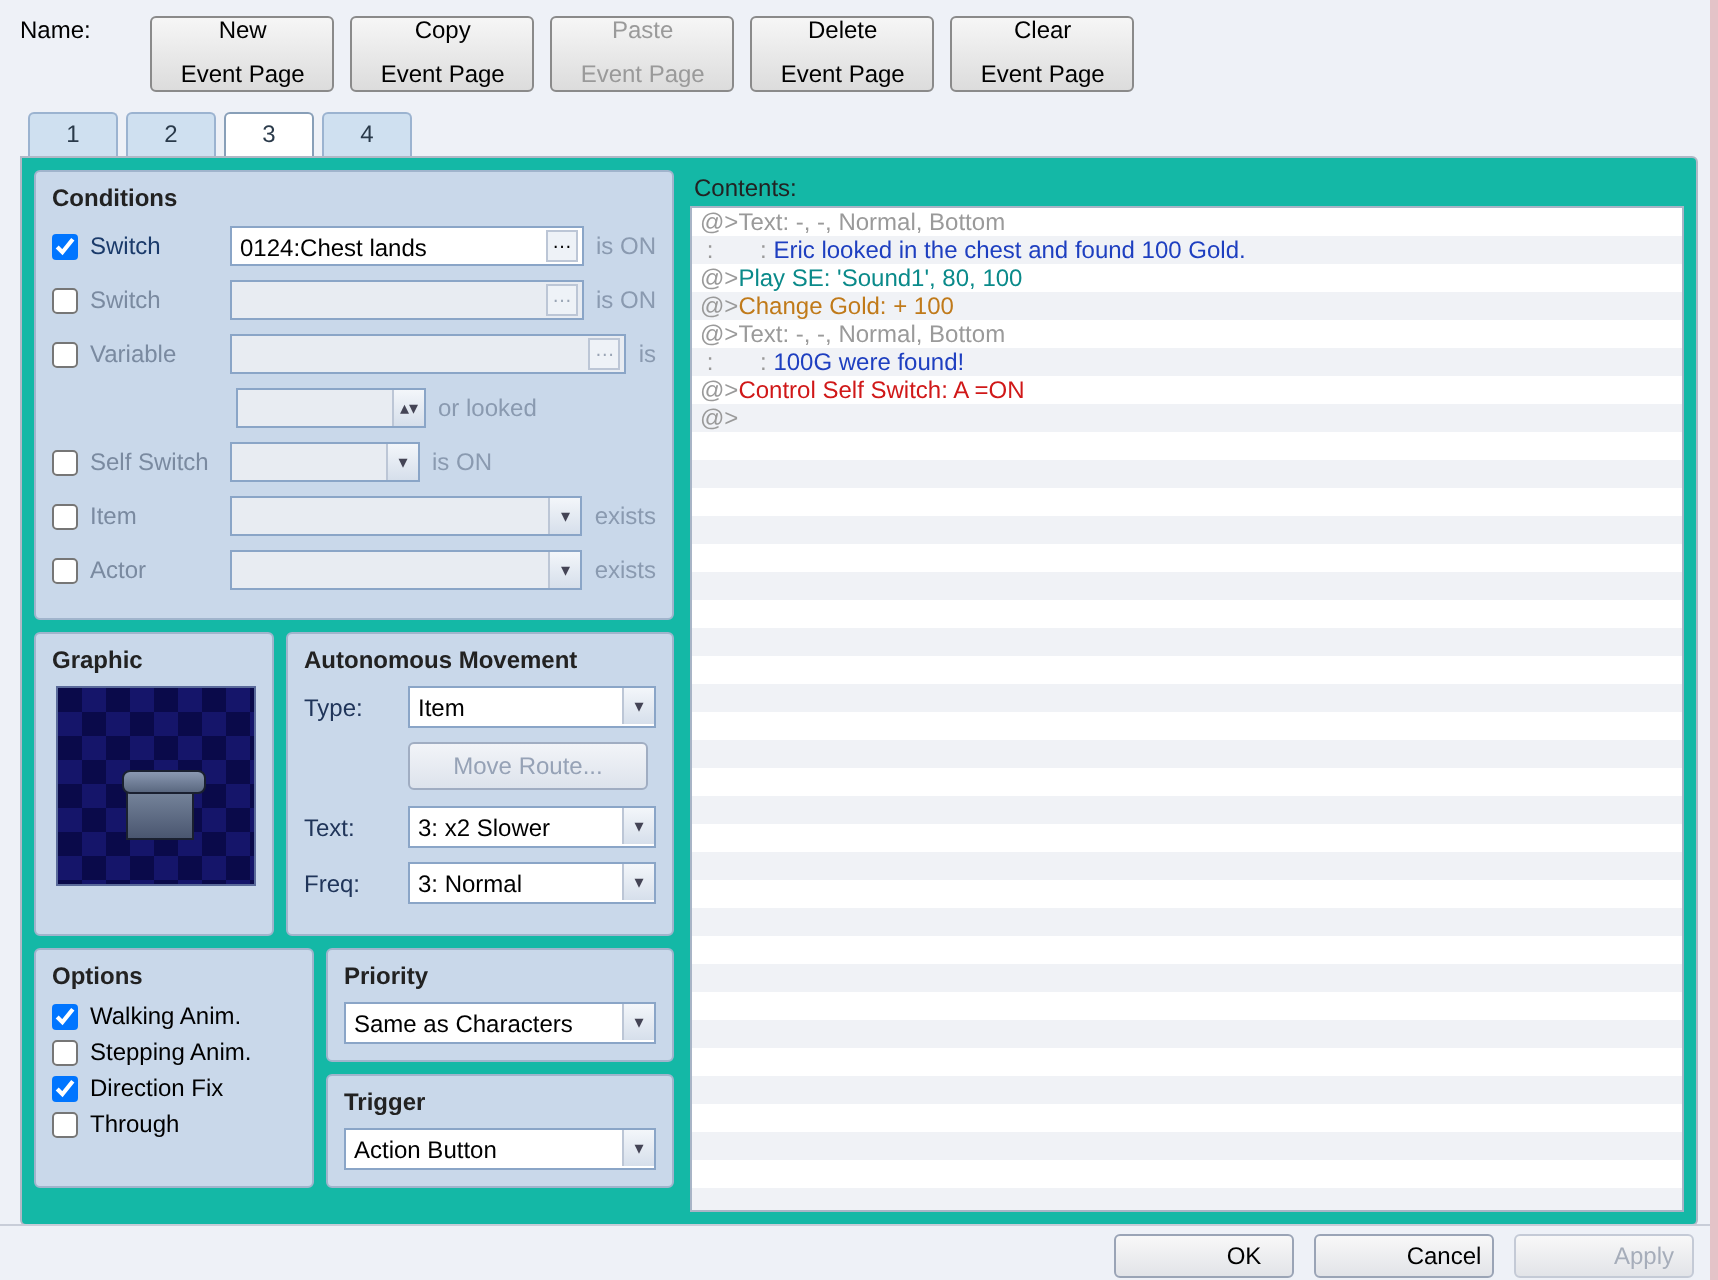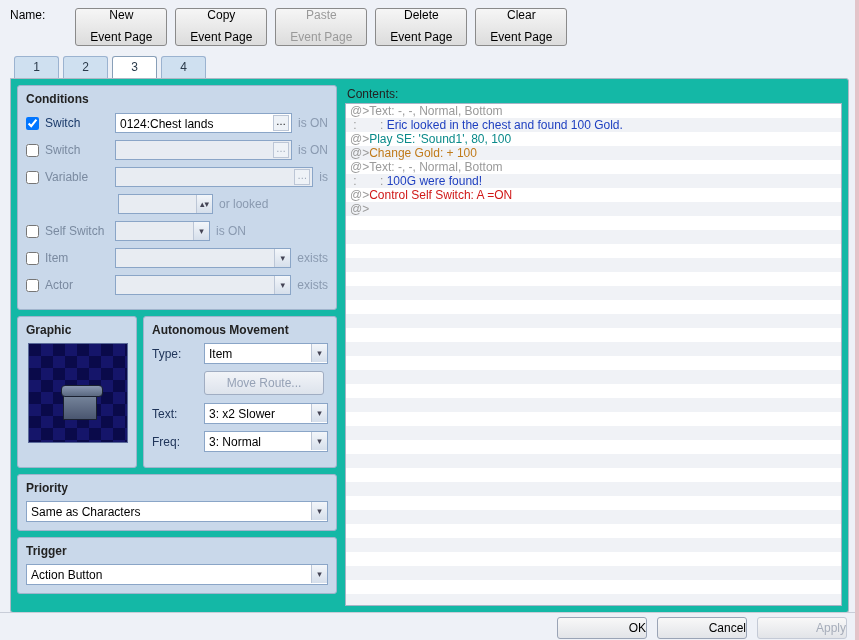--- a/index.html
+++ b/index.html
@@ -50,21 +50,21 @@
 .options-box { width: 140px; }
 .opt-row { display: flex; align-items: center; margin-bottom: 4px; }
 .opt-row input { margin: 0 6px 0 0; }
 .pri-col { flex: 1; display: flex; flex-direction: column; gap: 6px; }
 .contents-label { color: #222; margin: 2px 0 2px 2px;}
 .contents-box { flex: 1; border: 1px solid #a8b4c6; background: #fff; overflow: auto; }
 .line { height: 14px; padding: 0 4px; line-height: 14px; font-family: "Segoe UI", Tahoma, sans-serif; font-size: 12px; white-space: pre; }
 .line:nth-child(even){ background:#f0f2f6; }
 .c-gray{color:#9a9a9a;} .c-blue{color:#1e3fc0;} .c-teal{color:#0a8a8a;} .c-orange{color:#c07a1a;} .c-red{color:#d01818;}
 .footer { position:absolute; bottom:0; left:0; right:0; height:28px; border-top:1px solid #c8cdd8; display:flex; justify-content:flex-end; align-items:flex-start; padding:4px 12px 0 0; gap:10px; background:#eef1f7;}
-.foot-btn { width:90px; height:22px; background:linear-gradient(#f8f8f8,#e2e4e8); border:1px solid #9aa4b6; border-radius:3px; text-align:right; line-height:20px; cursor:pointer;padding-left:40px;}
+.foot-btn { width:90px; height:22px; background:linear-gradient(#f8f8f8,#e2e4e8); border:1px solid #9aa4b6; border-radius:3px; text-align:center; line-height:20px; cursor:pointer;padding-left:40px;}
 .foot-btn.dim{color:#a6adba; border-color:#c4cad6;}
 .right-edge{position:absolute; right:0; top:0; width:4px; height:100%; background:#e4c3c8;}
 </style>
 </head>
 <body>
 
 <div class="main">
   <div class="top-row">
     <div class="name-block">
       <span class="name-label">Name:</span>
@@ -191,20 +191,39 @@
               <label>Freq:</label>
             <div class="sel">
                 <span>3: Normal</span>
                 <div class="dd-arr">▾</div>
               </div>
             </div>
         </div>
       </div>
 
       <div class="bot-row">
+        <div class="group options-box">
+          <div class="group-title">Options</div>
+          <div class="opt-row">
+              <input type="checkbox" checked="" style="">
+              <span>Walking Anim.</span>
+            </div>
+          <div class="opt-row">
+              <input type="checkbox" style="">
+              <span>Stepping Anim.</span>
+            </div>
+          <div class="opt-row">
+              <input type="checkbox" checked="" style="">
+              <span>Direction Fix</span>
+            </div>
+          <div class="opt-row">
+              <input type="checkbox" style="">
+              <span>Through</span>
+            </div>
+        </div>
         <div class="pri-col">
           <div class="group">
             <div class="group-title">Priority</div>
             <div class="sel">
                 <span>Same as Characters</span>
                 <div class="dd-arr">▾</div>
               </div>
           </div>
           <div class="group">
             <div class="group-title">Trigger</div>

